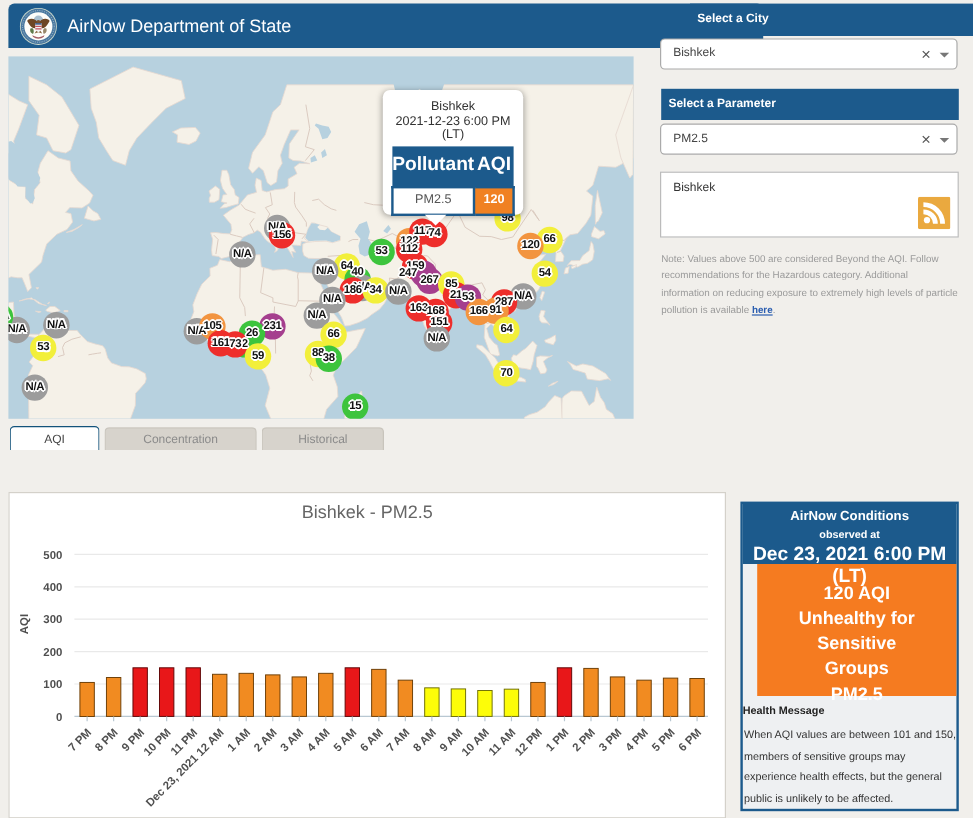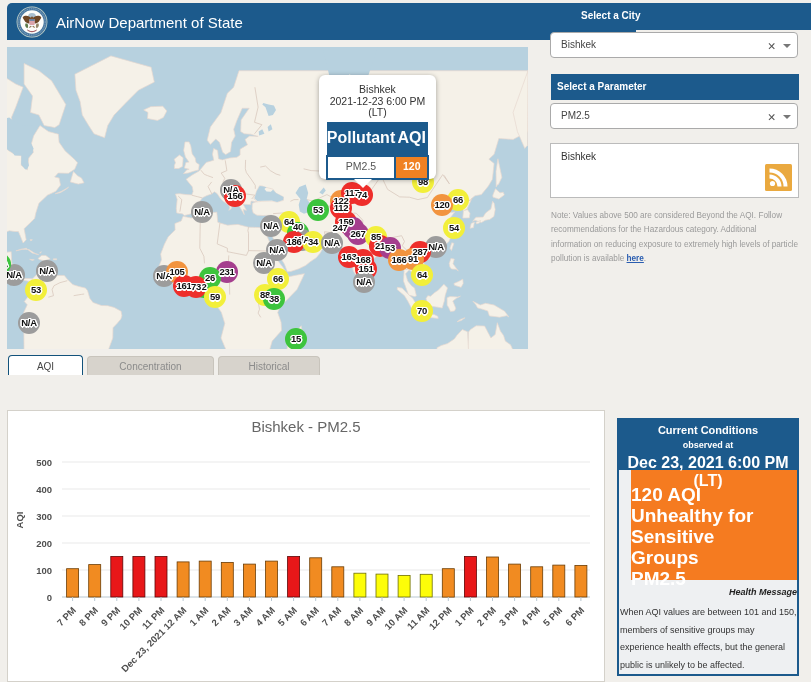--- a/index.html
+++ b/index.html
@@ -20,23 +20,23 @@
 #tiptable td { border:2px solid #1c5a8c; font-size:10.5px; color:#555; height:23px; }
 #tiptable td.aqi { background:#f08122; color:#fff; font-weight:bold; }
 .tab { position:absolute; top:356px; height:19px; font-size:10px; text-align:center; line-height:19px; border-radius:4px 4px 0 0; }
 .tabon { background:#fff; color:#454545; border:1px solid #12527b; border-bottom:none; }
 .taboff { background:#d7d3cc; color:#8b8b8b; border:1px solid #c8c4bc; border-bottom:none; }
 #learn { left:8px; top:386px; font-size:10.3px; color:#222; }
 #learn a { color:#2a5db0; }
 #chartbox { left:7px; top:410px; width:598px; height:272px; background:#fff; border:1px solid #d4d1ca; }
 #cc { left:617px; top:418px; width:182px; height:258px; border:2px solid #1c5a8c; background:#eef0f2; }
 #cchead { background:#1c5a8c; color:#fff; text-align:center; padding-top:4px; height:50px; }
-#ccorange { background:#f57b20; color:#fff; text-align:left; height:110px; padding-top:14px; font-size:19px; font-weight:bold; line-height:21px;margin-left:12px; }
+#ccorange { background:#f57b20; color:#fff; text-align:center; height:110px; padding-top:14px; font-size:15px; font-weight:bold; line-height:21px;margin-left:12px; }
 #cchealth { padding:7px 0 0 0; }
-#cchealth .ht { text-align:right; font-weight:bold; font-size:9px; color:#222;font-style:italic; }
+#cchealth .ht { text-align:left; font-weight:bold; font-size:9px; color:#222; }
 #cchealth .hb { font-size:9px; color:#333; line-height:17.6px; margin-top:7px; padding-left:1px; }
 .rphead { position:absolute; left:551px; width:248px; height:26.5px; background:#1c5a8c; color:#fff; font-weight:bold; font-size:10px; line-height:26px; padding-left:6px; }
 .rpdrop { position:absolute; left:550px; width:248px; height:26px; background:#fff; border:1px solid #aaa; border-radius:4px; font-size:10px; color:#444; line-height:24px; padding-left:10px; }
 .rpdrop .x { position:absolute; right:21px; top:1px; color:#555; font-size:10.5px; }
 .rpdrop .car { position:absolute; right:6px; top:11.5px; width:0; height:0; border:4px solid transparent; border-top:4.5px solid #777; border-bottom:none; }
 #rssbox { left:550px; top:143px; width:249px; height:55px; background:#fff; border:1px solid #bbb; }
 #rssbox .city { position:absolute; left:10px; top:7px; font-size:10px; color:#333; }
 #note { left:551px; top:209px; width:248px; font-size:8.2px; color:#9a9a9a; line-height:14.4px; }
 #note a { color:#2a5db0; font-weight:bold; }
 </style>
@@ -371,21 +371,21 @@
 <text font-size="9.5" font-weight="bold" fill="#4f4f4f" text-anchor="end" transform="translate(554.8 200) rotate(-45)">5 PM</text>
 <rect x="566.9" y="154.4" width="12" height="31.6" fill="#f18b21" stroke="#6b3d05" stroke-width="0.8"></rect>
 <line x1="572.9" y1="186.0" x2="572.9" y2="190.0" stroke="#b9c8d2"></line>
 <text font-size="9.5" font-weight="bold" fill="#4f4f4f" text-anchor="end" transform="translate(576.9 200) rotate(-45)">6 PM</text>
 
   </svg>
 </div>
 
 <div id="cc" class="abs">
   <div id="cchead">
-    <div style="font-size:11px;font-weight:bold;">Current Conditions</div>
+    <div style="font-size:11px;font-weight:bold;">AirNow Conditions</div>
     <div style="font-size:9px;font-weight:bold;margin-top:4px;">observed at</div>
     <div style="font-size:16px;font-weight:bold;margin-top:4px;">Dec 23, 2021 6:00 PM (LT)</div>
   </div>
   <div id="ccorange">120 AQI<br>Unhealthy for Sensitive<br>Groups<br>PM2.5</div>
   <div id="cchealth">
     <div class="ht">Health Message</div>
     <div class="hb">When AQI values are between 101 and 150, members of sensitive groups may experience health effects, but the general public is unlikely to be affected.</div>
   </div>
 </div>
 

